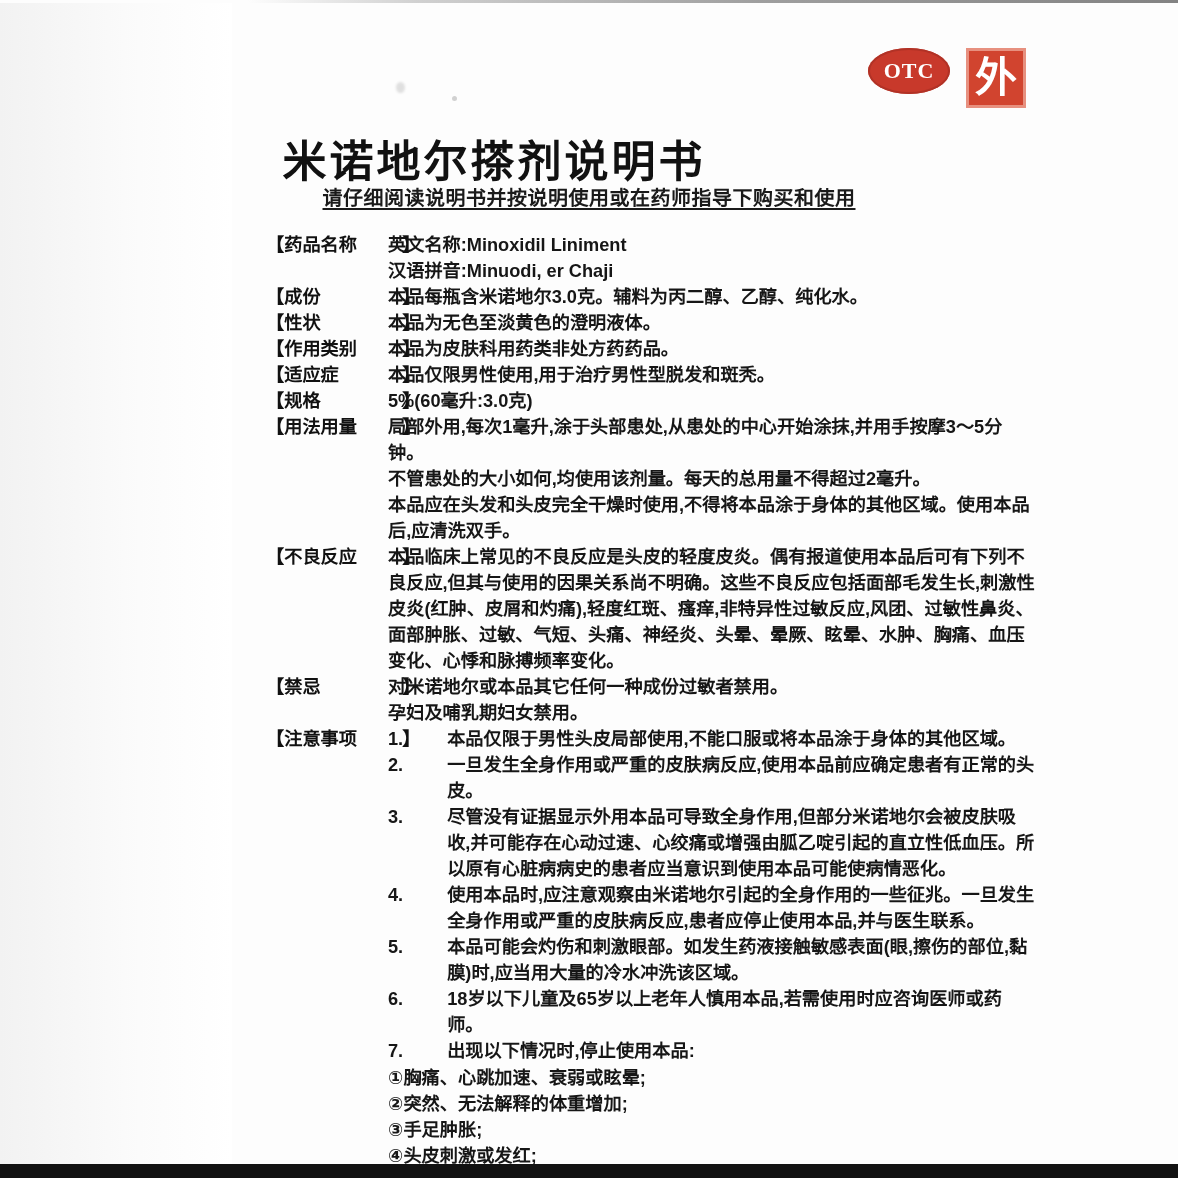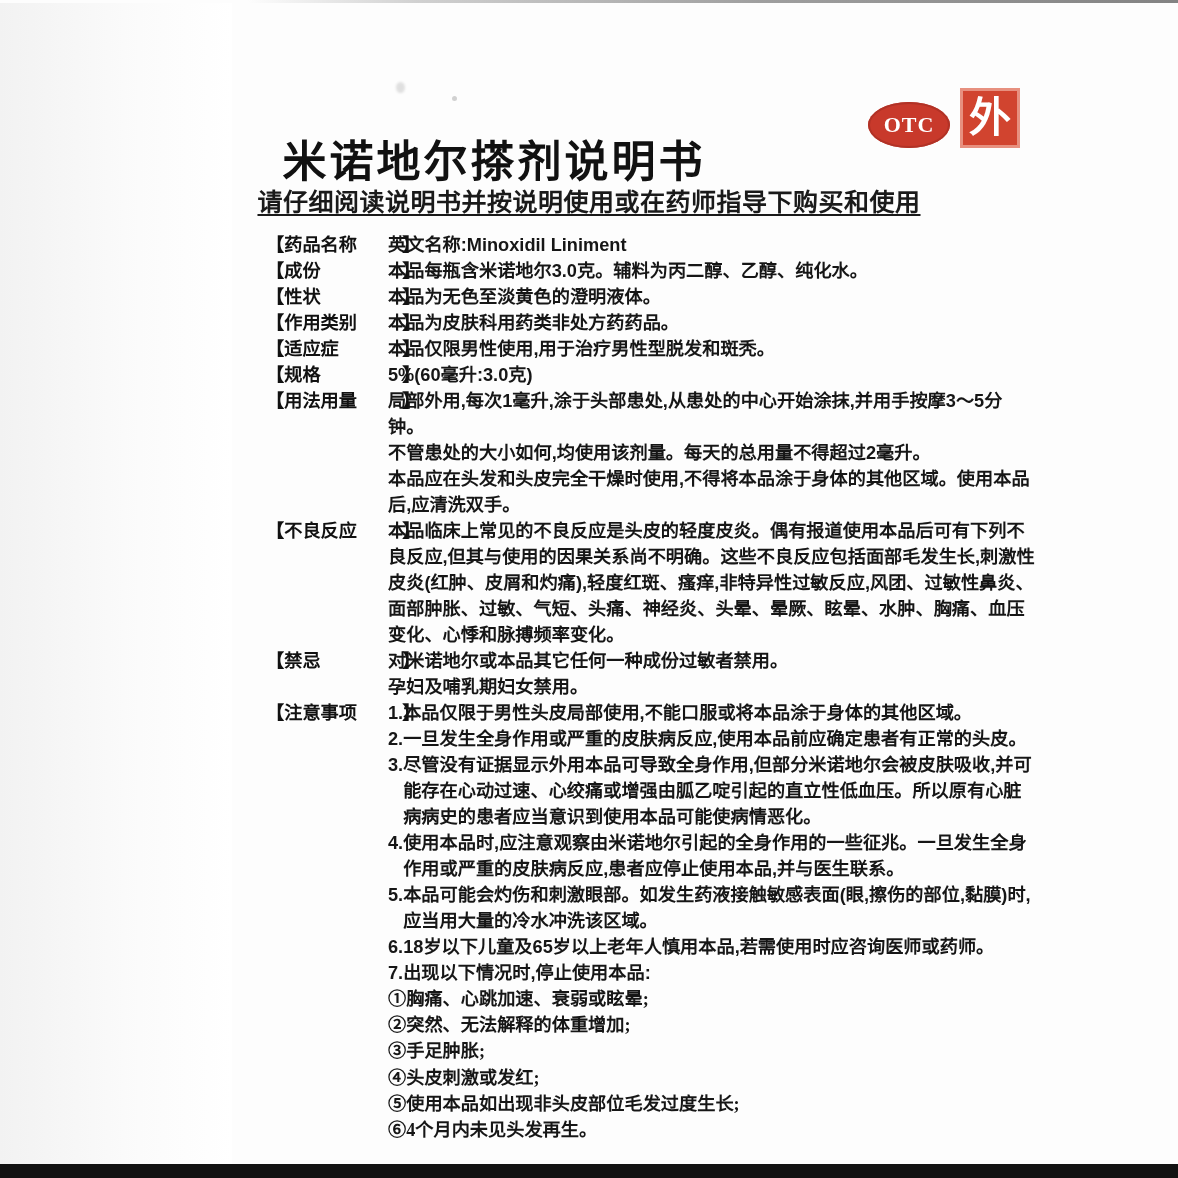--- a/index.html
+++ b/index.html
@@ -66,23 +66,22 @@
     opacity: .6;
     filter: blur(.6px);
   }
 
   
   .marks {
     position: absolute;
     top: 48px;
     left: 868px;
     display: flex;
-    align-items: flex-end;
-    gap: 10px;
-    margin-top: 40px;
+    align-items: flex-start;
+    gap: 16px;
   }
   .otc-badge {
     width: 82px;
     height: 46px;
     border-radius: 50%;
     background: #c8392b;
     display: flex;
     align-items: center;
     justify-content: center;
     box-shadow: inset 0 0 0 2px #b13226;
@@ -122,21 +121,21 @@
     font-weight: bold;
     letter-spacing: 3px;
     color: #111111;
   }
   .doc-subtitle {
     position: absolute;
     top: 182px;
     left: 0;
     width: 1178px;
     text-align: center;
-    font-size: 25px;
+    font-size: 20px;
     font-weight: bold;
     letter-spacing: .5px;
     color: #1a1a1a;
   }
   .doc-subtitle u {
     text-decoration: underline;
     text-underline-offset: 3px;
   }
 
   
@@ -179,24 +178,24 @@
   .sub {
     display: flex;
     align-items: flex-start;
   }
   .sub-num {
     flex: 0 0 auto;
     white-space: nowrap;
   }
   .sub-txt {
     flex: 1 1 auto;
+    margin-left: 44px;
   }
   .circ-row {
     white-space: nowrap;
-    font-family: Liberation Serif, serif;
   }
 </style>
 </head>
 <body>
 
 <div class="page">
 
   <div class="scan-edge-top"></div>
   <div class="scan-shade-left"></div>
   <div class="scan-smudge-a"></div>
@@ -215,20 +214,21 @@
   <div class="doc-subtitle">
     <u>请仔细阅读说明书并按说明使用或在药师指导下购买和使用</u>
   </div>
 
   <div class="content">
 
     <div class="row">
       <div class="label">【<span class="lb-inner tight">药品名称</span>】</div>
       <div class="body">
         <p>英文名称:Minoxidil Liniment</p>
+        <p>汉语拼音:Minuodi, er Chaji</p>
       </div>
     </div>
 
     <div class="row">
       <div class="label">【<span class="lb-inner">成份</span>】</div>
       <div class="body">
         <p>本品每瓶含米诺地尔3.0克。辅料为丙二醇、乙醇、纯化水。</p>
       </div>
     </div>
 

